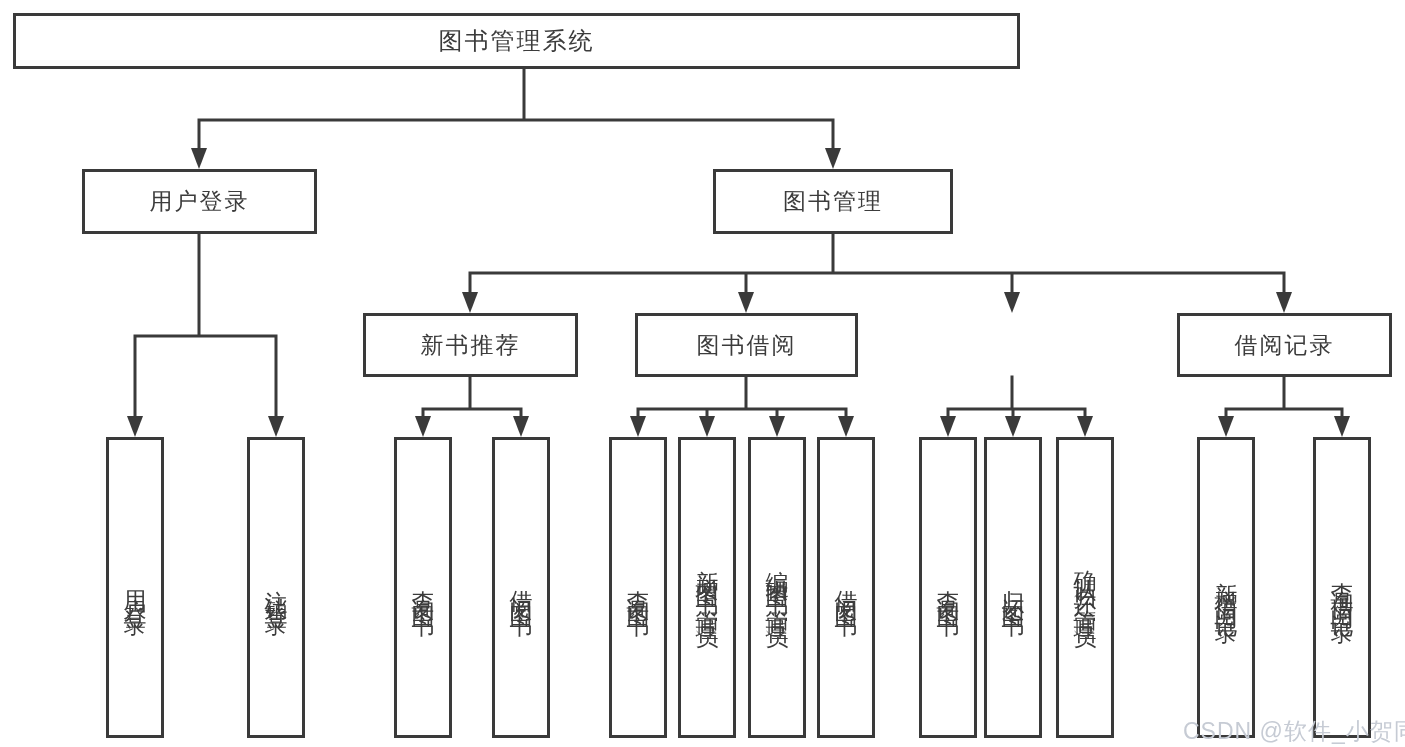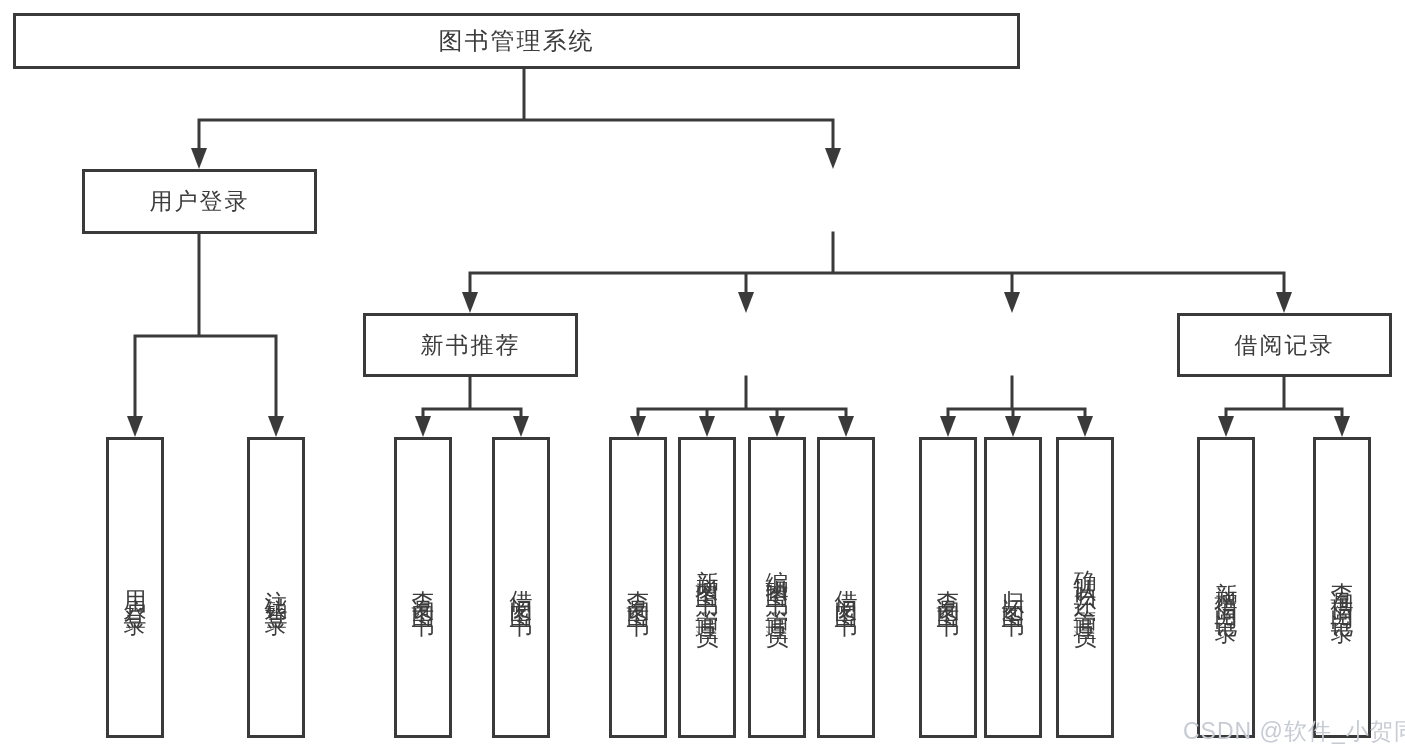--- a/index.html
+++ b/index.html
@@ -86,22 +86,24 @@
       <polygon points="1005,416 1021,416 1013,437"></polygon>
       <polygon points="1077,416 1093,416 1085,437"></polygon>
       <polygon points="1218,416 1234,416 1226,437"></polygon>
       <polygon points="1334,416 1350,416 1342,437"></polygon>
     </g>
   </svg>
 
   <div class="hbox root-box">图书管理系统</div>
 
   <div class="hbox box-user-login">用户登录</div>
+  <div class="hbox box-book-mgmt">图书管理</div>
 
   <div class="hbox l3 box-l3-0">新书推荐</div>
+  <div class="hbox l3 box-l3-1">图书借阅</div>
   <div class="hbox l3 box-l3-3">借阅记录</div>
 
   <div class="leaf lf0">
     <span>用户登录</span>
   </div>
   <div class="leaf lf1">
     <span>注销登录</span>
   </div>
   <div class="leaf lf2">
     <span>查询图书</span>

